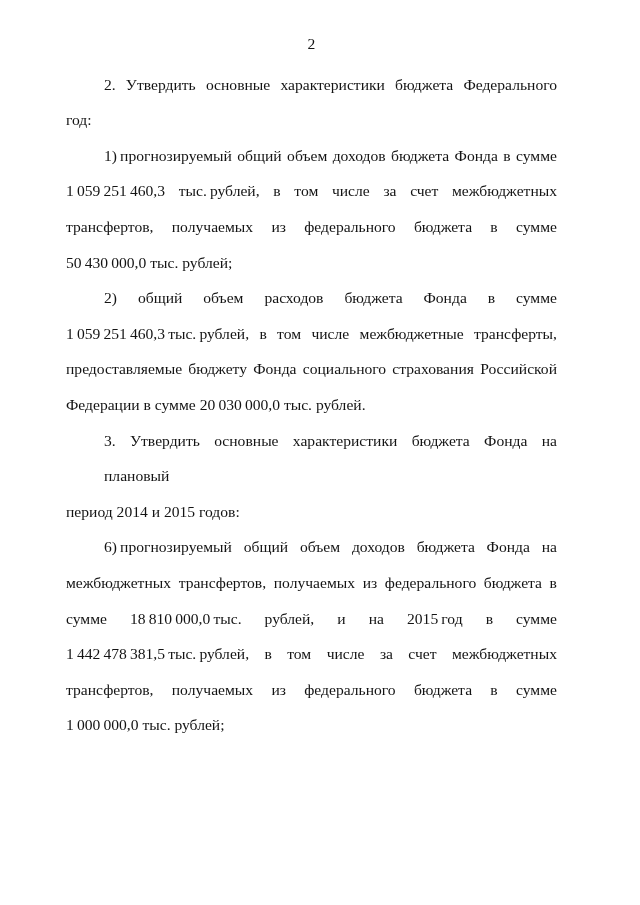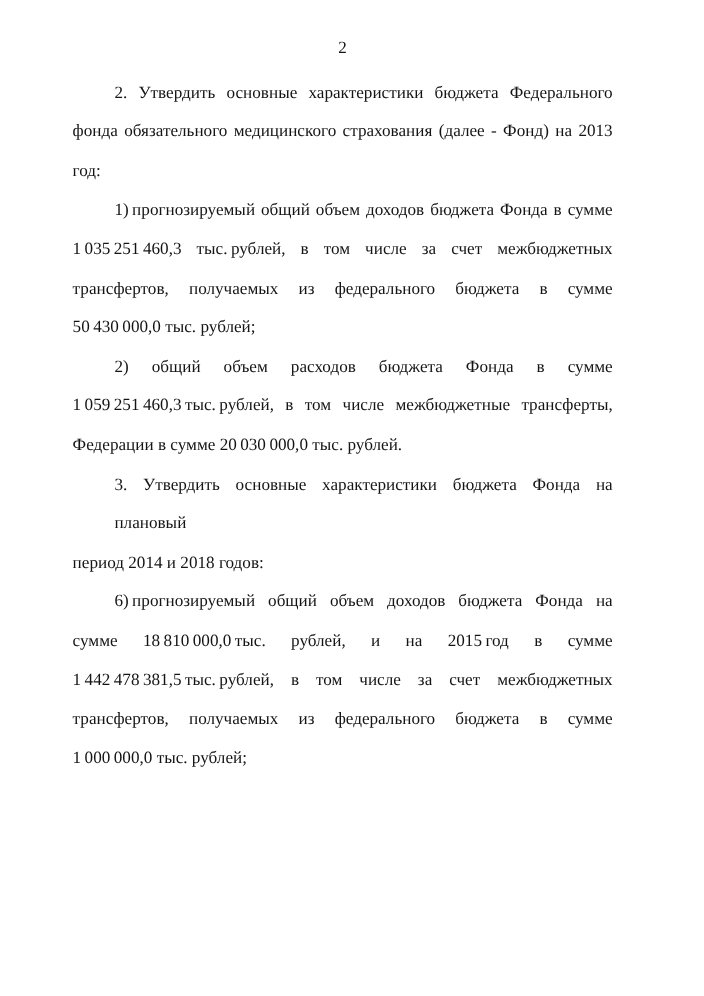--- a/index.html
+++ b/index.html
@@ -45,30 +45,31 @@
     padding-left: 38px;
   }
 </style>
 </head>
 <body>
 
 <div class="page">
   <div class="page-number">2</div>
   <div class="content" id="content">
       <div class="line j ind">2. Утвердить основные характеристики бюджета Федерального</div>
-      <div class="line j">фонда обязательного медицинского страхования (далее - Фонд) на 2013</div>
       <div class="line">год:</div>
       <div class="line j ind">1) прогнозируемый общий объем доходов бюджета Фонда в сумме</div>
-      <div class="line j">1 035 251 460,3 тыс. рублей, в том числе за счет межбюджетных</div>
+      <div class="line j">1 059 251 460,3 тыс. рублей, в том числе за счет межбюджетных</div>
       <div class="line j">трансфертов, получаемых из федерального бюджета в сумме</div>
       <div class="line">50 430 000,0 тыс. рублей;</div>
       <div class="line j ind">2) общий объем расходов бюджета Фонда в сумме</div>
       <div class="line j">1 059 251 460,3 тыс. рублей, в том числе межбюджетные трансферты,</div>
+      <div class="line j">предоставляемые бюджету Фонда социального страхования Российской</div>
       <div class="line">Федерации в сумме 20 030 000,0 тыс. рублей.</div>
       <div class="line j ind">3. Утвердить основные характеристики бюджета Фонда на плановый</div>
-      <div class="line">период 2014 и 2018 годов:</div>
+      <div class="line">период 2014 и 2015 годов:</div>
       <div class="line j ind">6) прогнозируемый общий объем доходов бюджета Фонда на</div>
+      <div class="line j">межбюджетных трансфертов, получаемых из федерального бюджета в</div>
       <div class="line j">сумме 18 810 000,0 тыс. рублей, и на 2015 год в сумме</div>
       <div class="line j">1 442 478 381,5 тыс. рублей, в том числе за счет межбюджетных</div>
       <div class="line j">трансфертов, получаемых из федерального бюджета в сумме</div>
       <div class="line">1 000 000,0 тыс. рублей;</div>
     </div>
 </div>
 
 </body></html>

